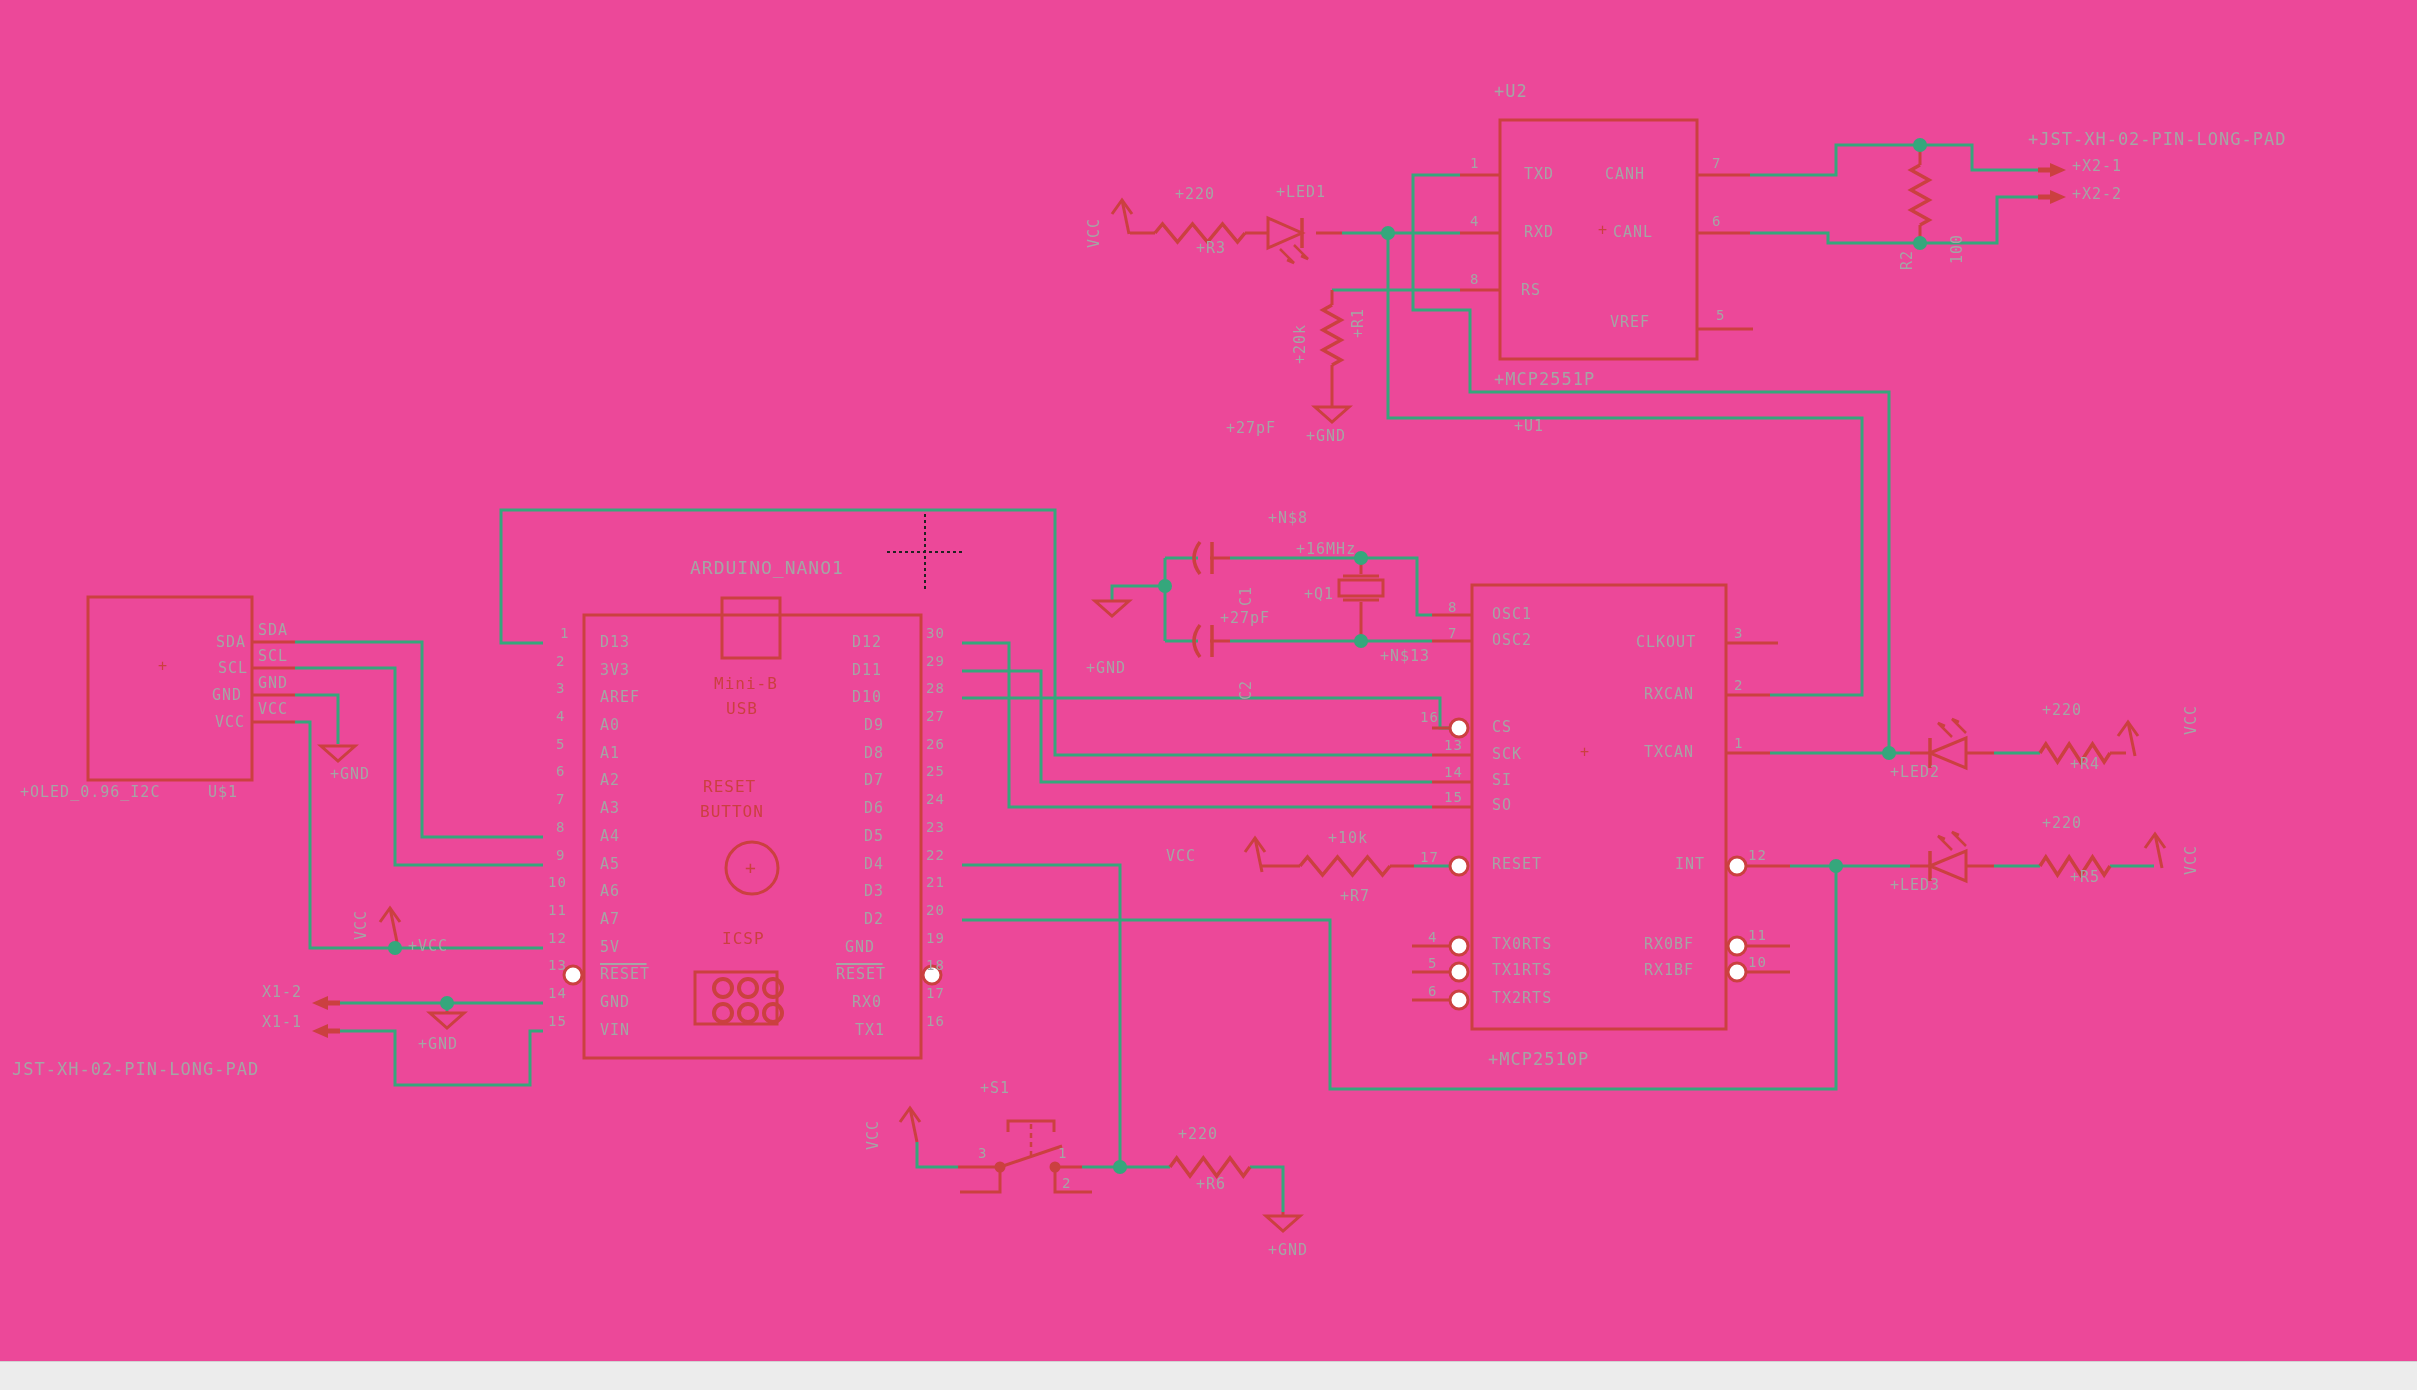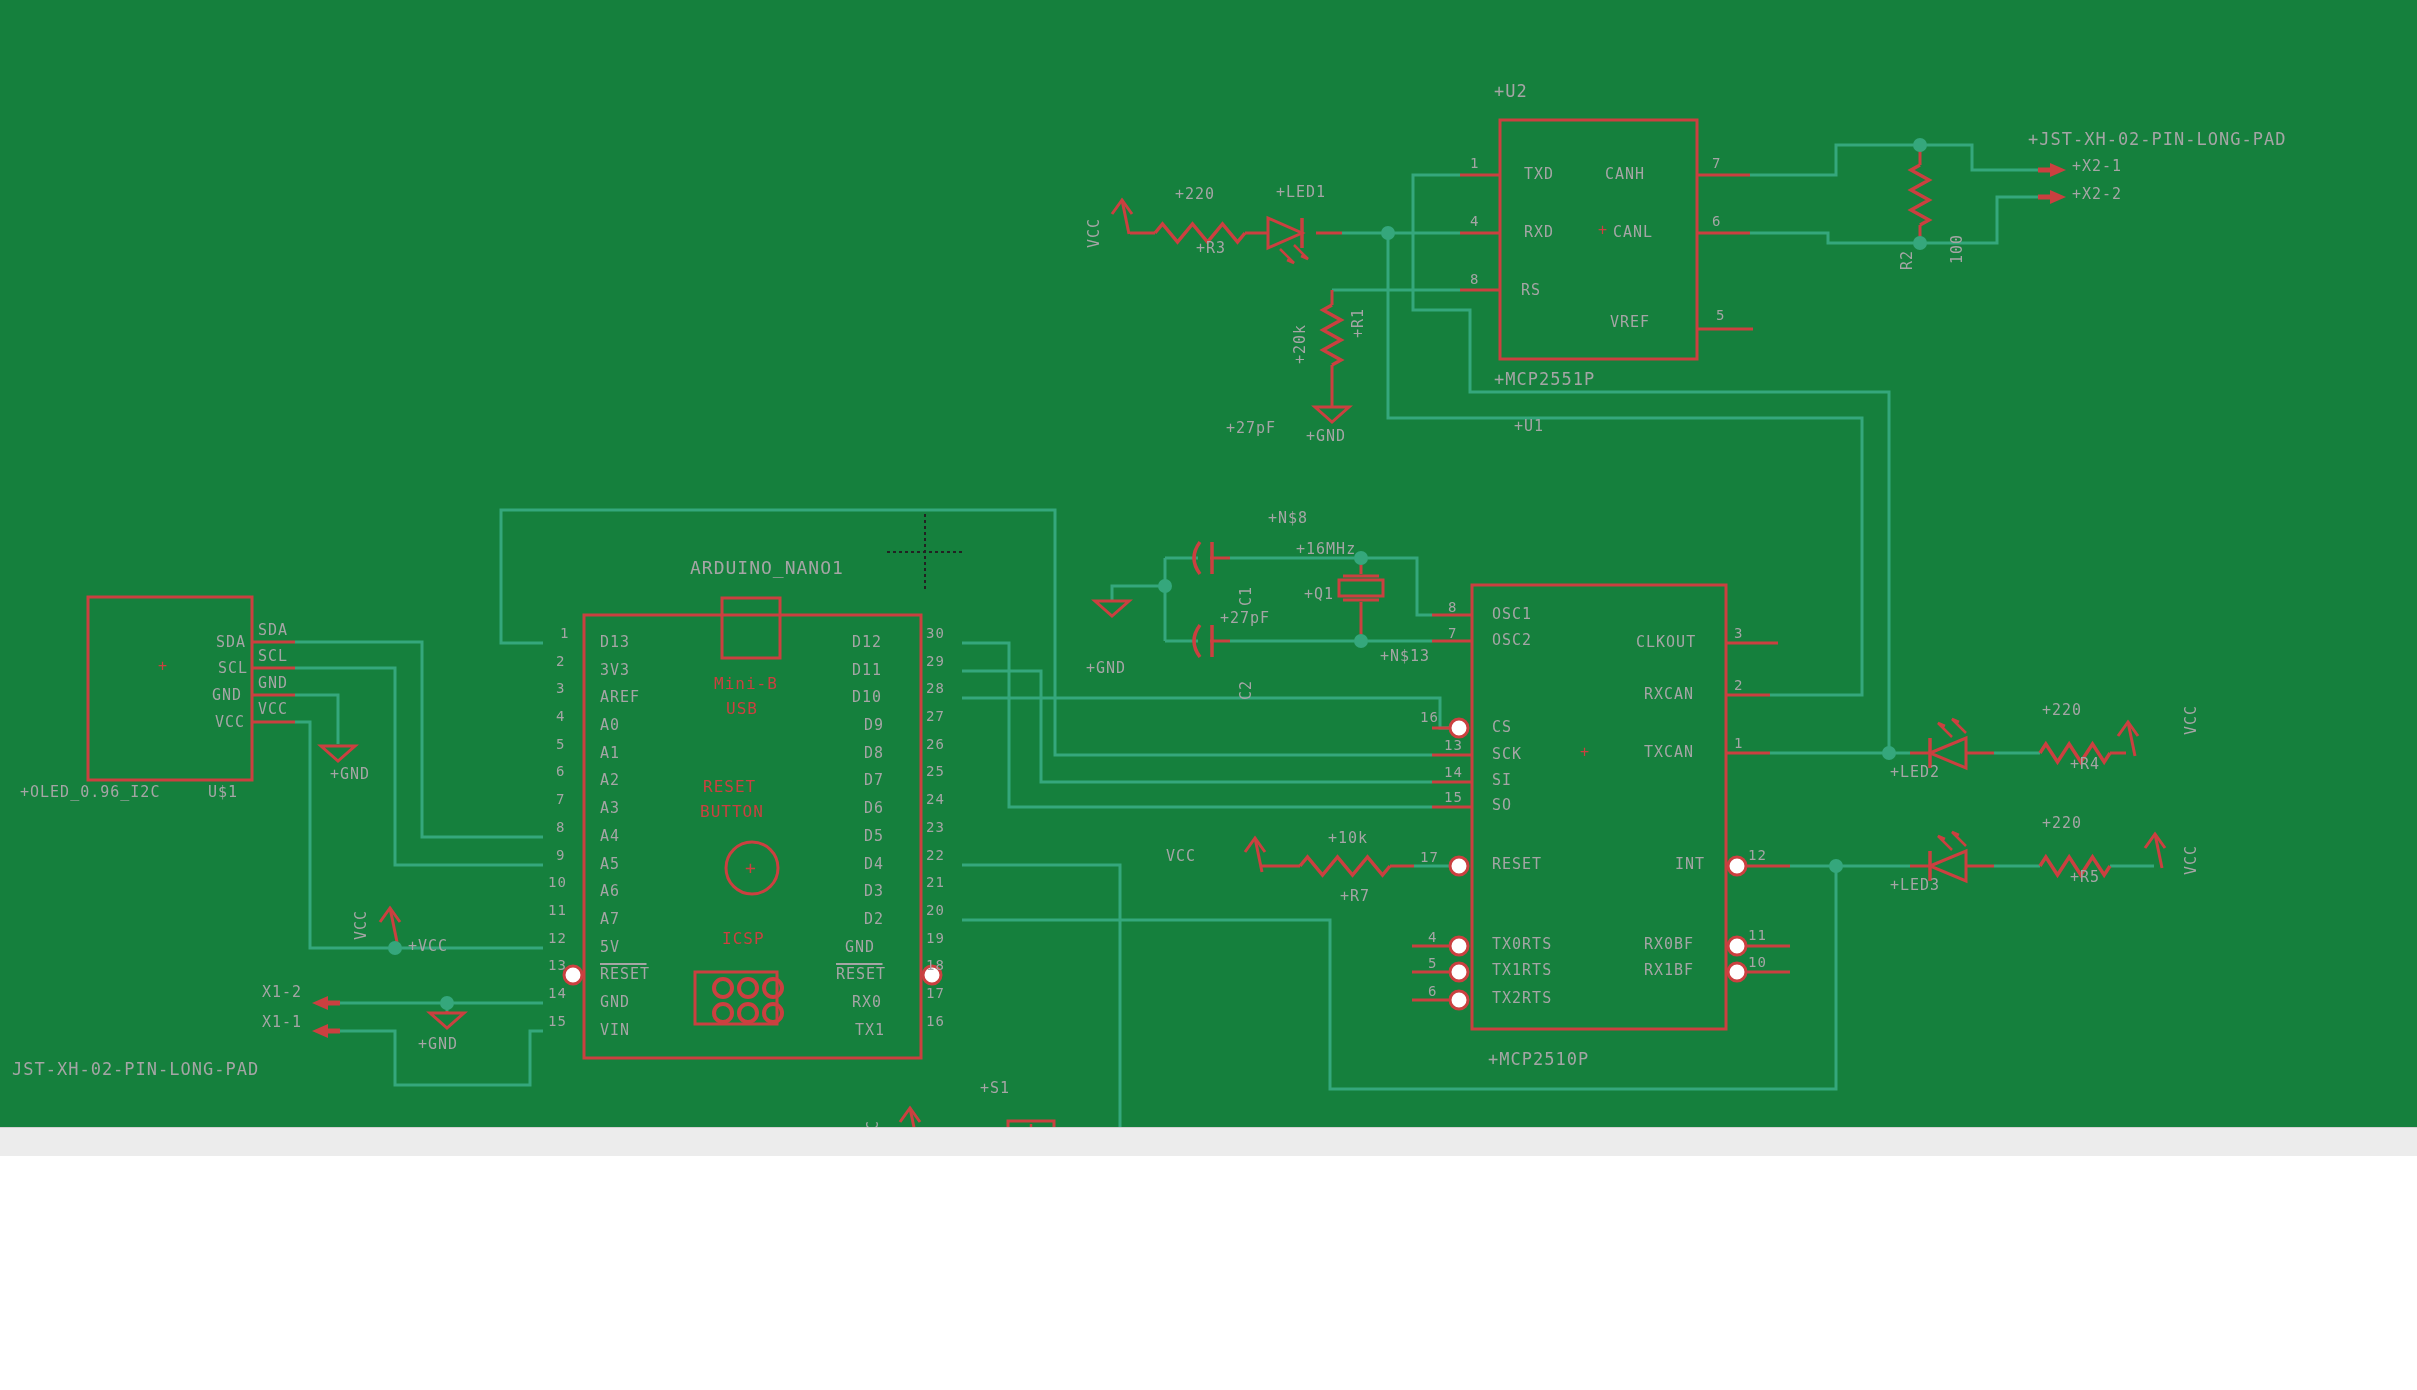--- a/index.html
+++ b/index.html
@@ -1,16 +1,16 @@
 <!DOCTYPE html>
 <html><head>
 <meta charset="utf-8">
 <style>
   html,body{margin:0;padding:0;background:#fff;}
-  #stage{position:relative;width:2417px;height:1156px;background:#15803d;overflow:hidden;
+  #stage{position:relative;width:2417px;height:1390px;background:#ec4899;overflow:hidden;
          font-family:"DejaVu Sans Mono", monospace;text-decoration:underline;}
   #sch{position:absolute;left:0;top:0;}
   #statusbar{position:absolute;left:0;bottom:0;width:100%;height:28px;background:#ececec;border-top:1px solid #d2d2d2;}
   text{letter-spacing:1px;}
 </style>
 </head>
 <body>
 
 <div id="stage">
   <svg id="sch" xmlns="http://www.w3.org/2000/svg" width="2417" height="1390" viewBox="0 0 2417 1390">

